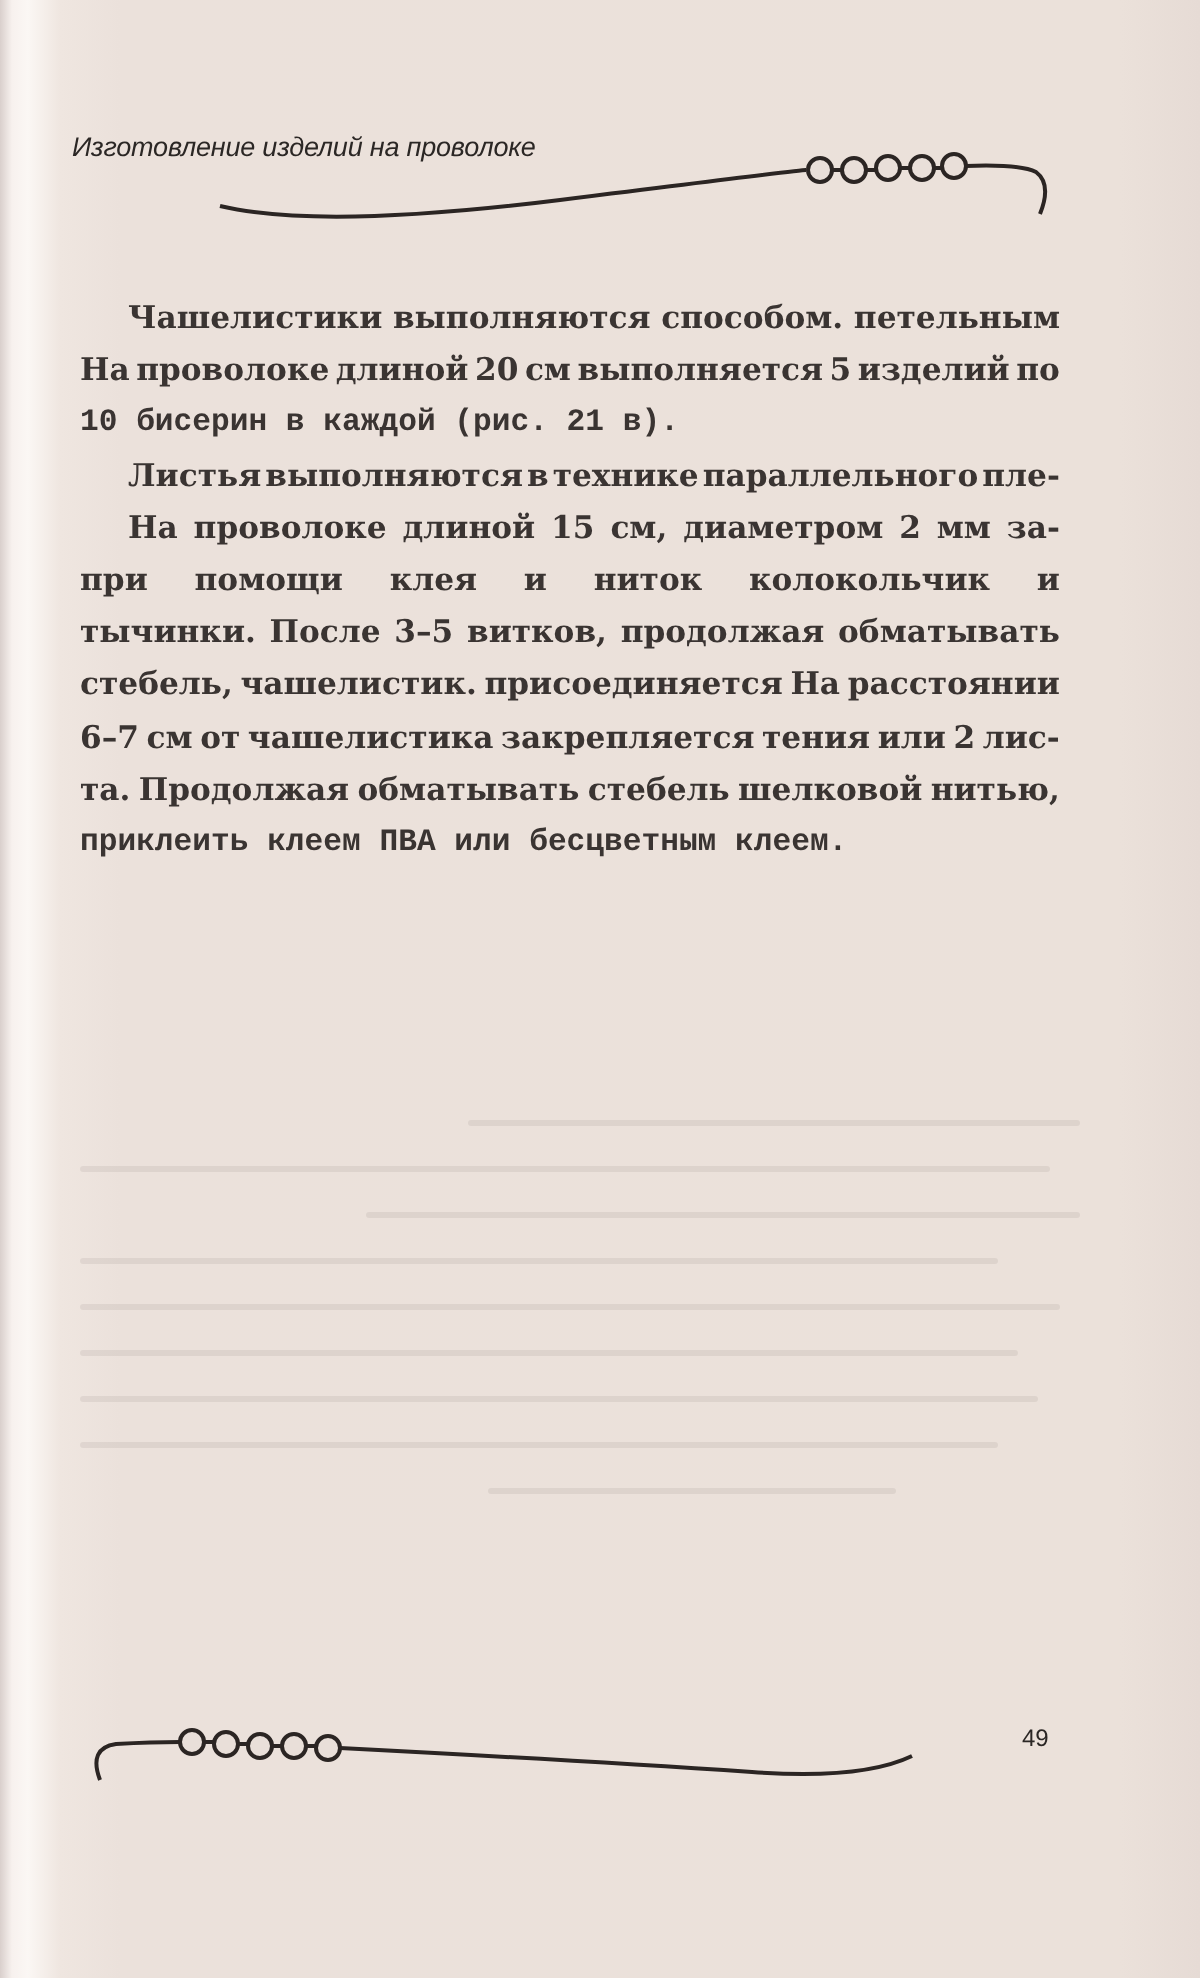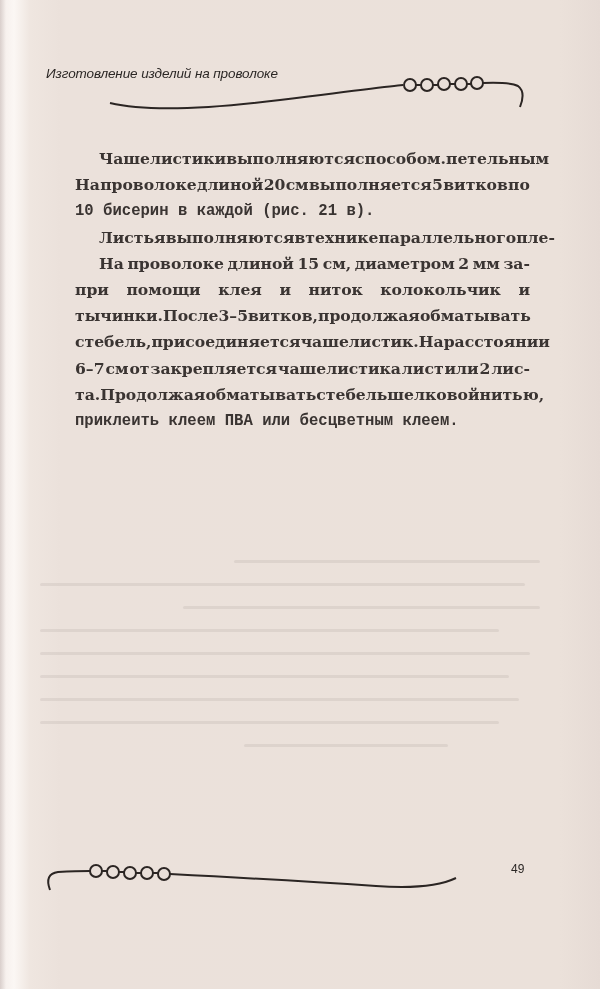--- a/index.html
+++ b/index.html
@@ -13,36 +13,35 @@
     .page {
       position: absolute; left: 0; top: 0; width: 600px; height: 989px;
       background:
         linear-gradient(90deg, #d9cfcc 0px, #f7f1ee 6px, #fbf7f4 14px, #efe6e0 30px, #ebe1db 60px, #ebe1da 560px, #e6dbd5 600px);
     }
     .running-head {
       position: absolute; left: 36px; top: 66px;
       font-family: "Liberation Sans", sans-serif;
       font-style: italic; font-size: 13.5px; color: #2b2725;
       letter-spacing: -0.1px;
-      margin-left: 10px;
     }
     .ornament { position: absolute; }
     .ornament-top { left: 100px; top: 70px; width: 440px; height: 50px; }
     .ornament-bottom { left: 36px; top: 848px; width: 440px; height: 50px; }
     .page-number {
       position: absolute; left: 511px; top: 862px;
       font-family: "Liberation Sans", sans-serif;
       font-size: 12px; color: #2b2725;
     }
     .body-text {
       position: absolute; left: 40px; top: 146px; width: 490px;
       font-size: 15.6px; line-height: 26.2px;
       font-weight: bold; color: #3a3432;
     }
-    .line { white-space: nowrap; display: flex; justify-content: space-between; margin-left: 35px; }
+    .line { white-space: nowrap; display: flex; justify-content: space-between; }
     .line.last { justify-content: flex-start; font-family: Liberation Mono, monospace; }
     .line.indent { padding-left: 24px; }
     .heading {
       font-style: italic; font-weight: bold; padding-left: 24px;
       margin-top: 12px;
     }
     .bleed {
       position: absolute; left: 40px; top: 560px; width: 510px; height: 260px;
       opacity: 0.10;
     }
@@ -77,21 +76,21 @@
           <span>петельным</span>
         </div>
       <div class="line">
           <span>На</span>
           <span>проволоке</span>
           <span>длиной</span>
           <span>20</span>
           <span>см</span>
           <span>выполняется</span>
           <span>5</span>
-          <span>витков</span>
+          <span>изделий</span>
           <span>по</span>
         </div>
       <div class="line last">10 бисерин в каждой (рис. 21 в).</div>
     </div>
     <div>
       <div class="line indent">
           <span>Листья</span>
           <span>выполняются</span>
           <span>в</span>
           <span>технике</span>
@@ -123,32 +122,32 @@
       <div class="line">
           <span>тычинки.</span>
           <span>После</span>
           <span>3–5</span>
           <span>витков,</span>
           <span>продолжая</span>
           <span>обматывать</span>
         </div>
       <div class="line">
           <span>стебель,</span>
+          <span>чашелистик.</span>
           <span>присоединяется</span>
-          <span>чашелистик.</span>
           <span>На</span>
           <span>расстоянии</span>
         </div>
       <div class="line">
           <span>6–7</span>
           <span>см</span>
           <span>от</span>
+          <span>чашелистика</span>
           <span>закрепляется</span>
-          <span>чашелистика</span>
-          <span>лист</span>
+          <span>тения</span>
           <span>или</span>
           <span>2</span>
           <span>лис-</span>
         </div>
       <div class="line">
           <span>та.</span>
           <span>Продолжая</span>
           <span>обматывать</span>
           <span>стебель</span>
           <span>шелковой</span>

